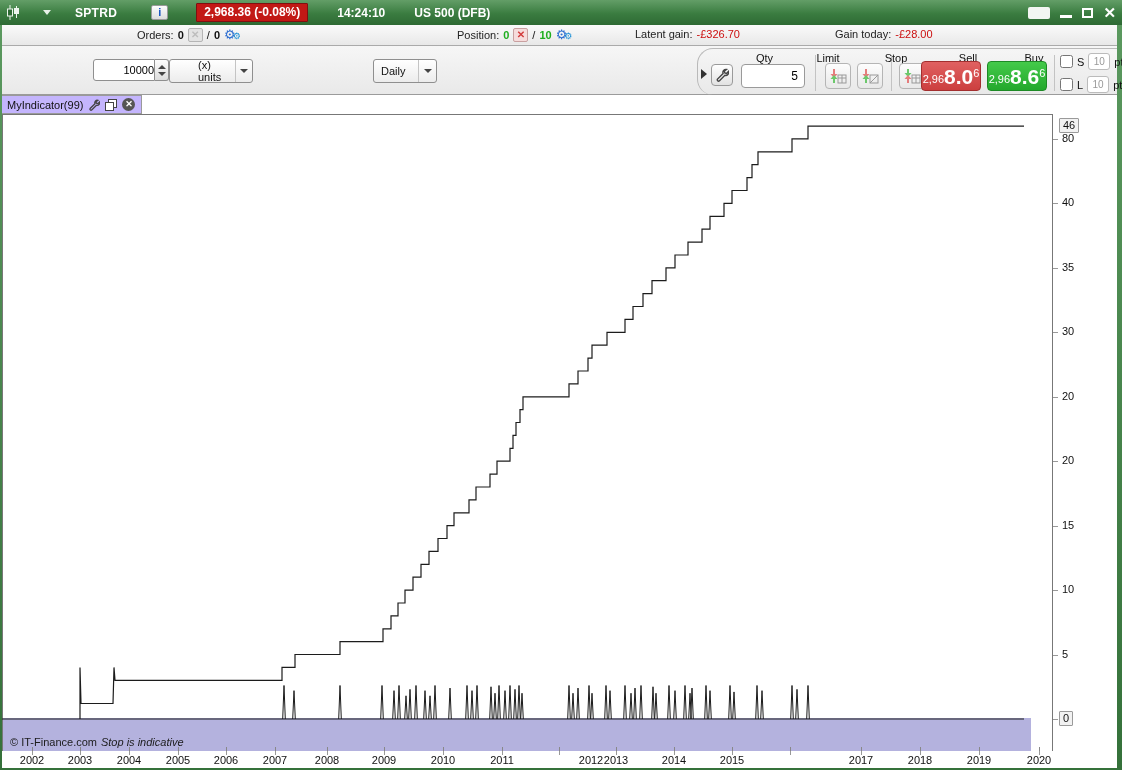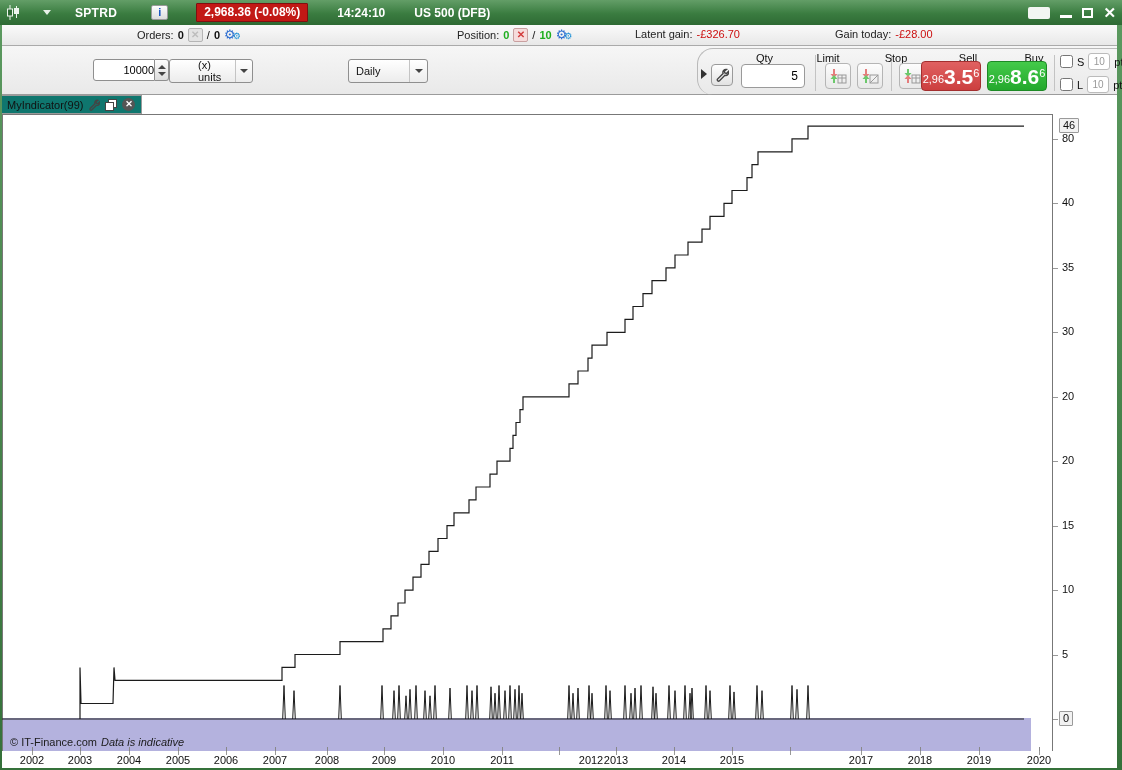--- a/index.html
+++ b/index.html
@@ -62,21 +62,21 @@
   .deal-buy { background:linear-gradient(#44ca4a,#23a82c); border:1px solid #1d8a25; }
   .deal-small { font-size:11px; line-height:15px; }
   .deal-big { font-size:21px; font-weight:bold; line-height:21px; }
   .deal-sup { font-size:11px; line-height:19px; align-self:flex-start; margin-top:2px; }
   .sl-row { position:absolute; display:flex; align-items:center; gap:4px; }
   .sl-row input[type=checkbox] { width:13px; height:13px; }
   .sl-input { width:22px; height:17px; border:1px solid #bbb; border-radius:3px; text-align:center; color:#999; font-size:10px; font-family:"Liberation Sans",sans-serif; padding:0; }
 
   
   .tabrow { height:19px; background:#fff; position:relative; }
-  .ind-tab { position:absolute; left:0; top:0; height:19px; display:flex; align-items:center; gap:5px; padding:0 6px 0 5px; border:1px solid #9a9a9a; border-left:none; background:#0f766e; }
+  .ind-tab { position:absolute; left:0; top:0; height:19px; display:flex; align-items:center; gap:5px; padding:0 6px 0 5px; border:1px solid #9a9a9a; border-left:none; background:#c4b5fd; }
   .ind-tab .tab-label { font-size:11px; color:#111; }
   .tab-icon { cursor:pointer; display:flex; align-items:center; }
   .close-circle { width:13px; height:13px; border-radius:50%; background:#555; color:#fff; font-size:9px; font-weight:bold; text-align:center; line-height:13px; }
 
   
   .chartwrap { flex:1; position:relative; background:#fff; }
   .plot-svg { position:absolute; left:0; top:0; }
   .yaxis { position:absolute; left:1051px; top:0; bottom:17px; width:64px; background:#fff; }
   .ytick-dash { position:absolute; left:0; width:5px; height:1px; background:#999; }
   .ytick-label { position:absolute; left:9px; font-size:11px; color:#111; }
@@ -164,21 +164,21 @@
       <span class="spinner">
           <span class="tri-up"></span>
           <span class="tri-dn"></span>
         </span>
       <div class="selectbox" style="left:167px; width:84px;padding-left:28px;">
         <span>(x) units</span>
         <span class="sel-caret">
             <span class="tri-dn"></span>
           </span>
       </div>
-      <div class="selectbox" style="left:346px; width:80px;">
+      <div class="selectbox" style="left:371px; width:64px;">
         <span>Daily</span>
         <span class="sel-caret">
             <span class="tri-dn"></span>
           </span>
       </div>
       <div class="charttype-btn" style="top:54px;">
         <span class="icon-wrap">
           <svg width="26" height="24" viewBox="0 0 26 24">
             <path d="M1 10 Q6 2 11 8 T21 10" fill="none" stroke="#44b14a" stroke-width="2"></path>
             <path d="M3 6 Q9 14 14 9 T24 6" fill="none" stroke="#d85050" stroke-width="2"></path>
@@ -240,21 +240,21 @@
             <path d="M4 2 v4 l-2.5 0 L5 10 8.5 6 6 6 v-4 z" fill="#6cc86c"></path>
             <path d="M4 16 v-4 l-2.5 0 L5 8 8.5 12 6 12 v4 z" fill="#e57d7d"></path>
             <rect x="9" y="8" width="8" height="8" fill="none" stroke="#9a9a9a"></rect>
             <line x1="9" y1="16" x2="17" y2="8" stroke="#9a9a9a"></line>
           </svg>
         </span>
         <span class="vsep" style="left:266px;"></span>
         <span class="grp-label" style="left:240px; width:60px; text-align:center;">Sell</span>
         <span class="deal-btn deal-sell" style="left:223px;">
           <span class="deal-small">2,96</span>
-            <span class="deal-big">3.5</span>
+            <span class="deal-big">8.0</span>
             <span class="deal-sup">6</span>
         </span>
         <span class="grp-label" style="left:306px; width:60px; text-align:center;">Buy</span>
         <span class="deal-btn deal-buy" style="left:289px;">
           <span class="deal-small">2,96</span>
             <span class="deal-big">8.6</span>
             <span class="deal-sup">6</span>
         </span>
         <span class="vsep" style="left:356px;"></span>
         <span class="sl-row" style="left:362px; top:4px;">
@@ -426,18 +426,18 @@
           <div class="xtick" style="left: 859px;"></div>
           <div class="xlabel" style="left: 859px;">2017</div>
           <div class="xtick" style="left: 918px;"></div>
           <div class="xlabel" style="left: 918px;">2018</div>
           <div class="xtick" style="left: 977px;"></div>
           <div class="xlabel" style="left: 977px;">2019</div>
           <div class="xtick" style="left: 1037px;"></div>
           <div class="xlabel" style="left: 1037px;">2020</div>
         </div>
       <div class="copyright">
-        <span>© IT-Finance.com</span><span class="ital">Data is indicative</span>
+        <span>© IT-Finance.com</span><span class="ital">Stop is indicative</span>
       </div>
     </div>
 
   </div>
 </div>
 
 </body></html>

